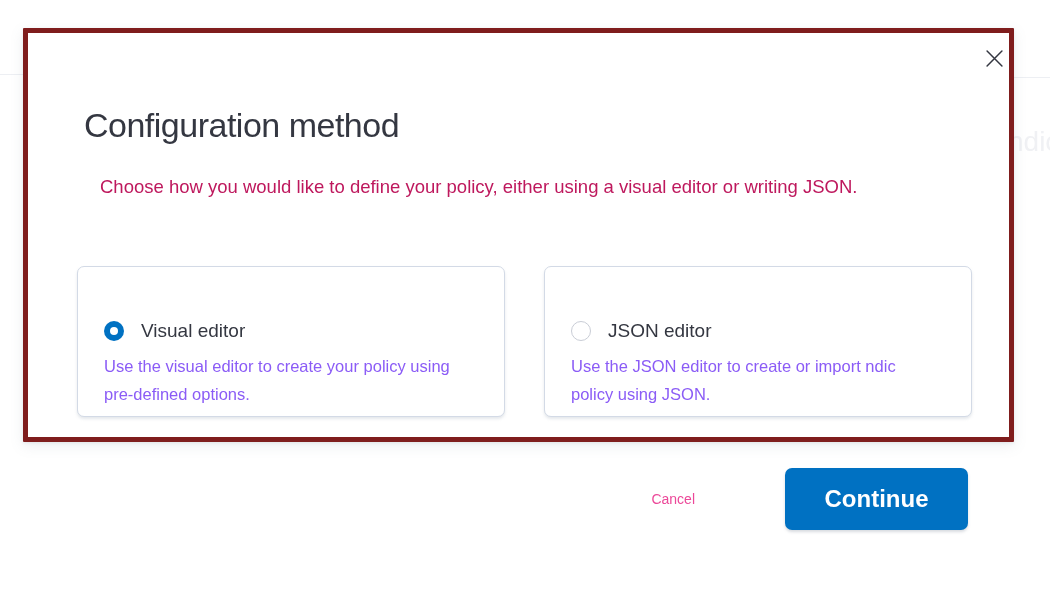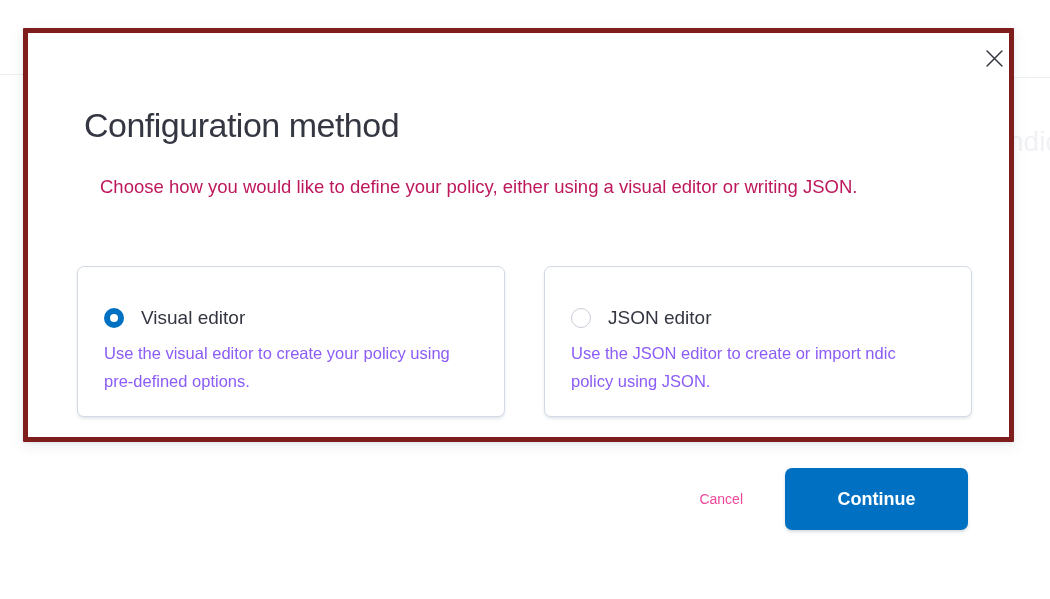--- a/index.html
+++ b/index.html
@@ -43,21 +43,21 @@
     font-size:18.5px;line-height:31.5px;color:#be185d;
   }
 
   .cards{
     position:absolute;left:49px;top:233px;display:flex;gap:39px;
   }
   .option-card{
     width:428px;height:151px;box-sizing:border-box;
     background:#ffffff;border:1px solid #d3dae6;border-radius:7px;
     box-shadow:0 2px 3px rgba(152,162,179,0.25);
-    padding:40px 26px 0 26px;cursor:pointer;text-align:left;
+    padding:53px 26px 0 26px;cursor:pointer;text-align:left;
   }
   .radio-row{display:flex;align-items:center;gap:17px;}
   .radio{
     width:20px;height:20px;border-radius:50%;box-sizing:border-box;flex:0 0 auto;
     display:flex;align-items:center;justify-content:center;
   }
   .radio.selected{background:#0071c2;}
   .radio.selected .dot{width:8px;height:8px;border-radius:50%;background:#ffffff;}
   .radio.unselected{background:#ffffff;border:1.5px solid #c9cdd6;}
   .option-label{font-size:19px;color:#343741;}
@@ -69,23 +69,24 @@
   .footer{
     position:absolute;right:41px;top:435px;height:62px;
     display:flex;align-items:center;gap:42px;
   }
   .cancel-link{
     background:none;border:none;padding:0;cursor:pointer;
     font-size:14px;color:#ec4899;font-family:inherit;
   }
   .continue-btn{
     width:183px;height:62px;border:none;border-radius:7px;cursor:pointer;
-    background:#0071c2;color:#ffffff;font-size:18px;font-weight:600;
+    background:#0071c2;color:#ffffff;font-size:24px;font-weight:600;
     font-family:inherit;
     box-shadow:0 2px 3px rgba(100,110,130,0.25);
+    margin-left:48px;
   }
 </style>
 </head>
 <body>
 
 <div class="bg-line left"></div>
 <div class="bg-line right"></div>
 <div class="ghost-text">ndic</div>
 
 <div class="modal">

